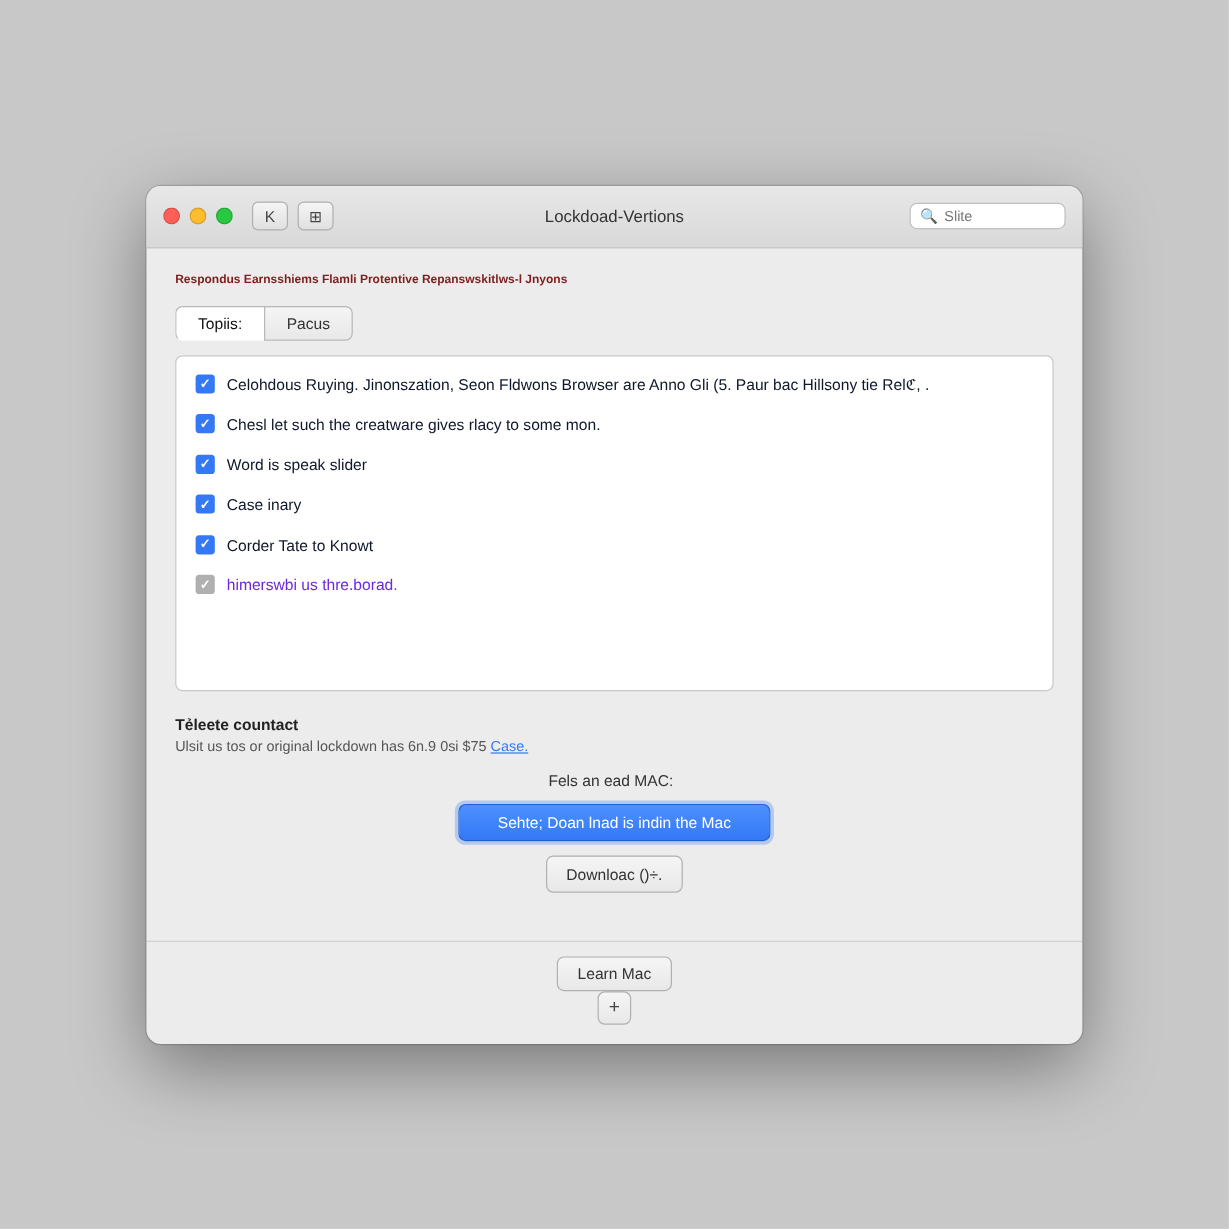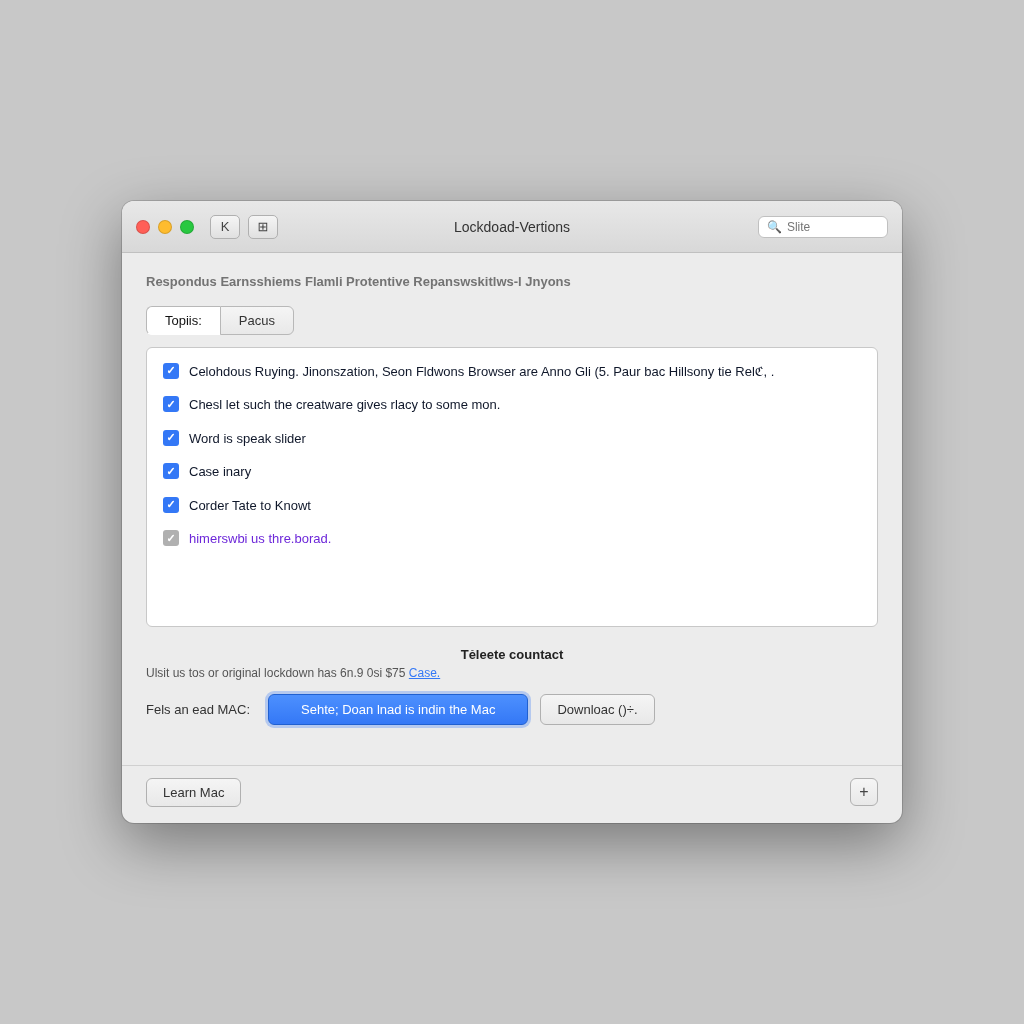--- a/index.html
+++ b/index.html
@@ -106,23 +106,23 @@
       color: #555;
       background: transparent;
       width: 90px;
     }
 
     .content {
       padding: 20px 24px 20px 24px;
     }
 
     .section-title {
-      font-size: 13px;
+      font-size: 10px;
       font-weight: 700;
-      color: #737373;
+      color: #7f1d1d;
       margin-bottom: 14px;
       line-height: 1.4;
     }
 
     .tabs {
       display: flex;
       gap: 0;
       margin-bottom: 12px;
     }
 
@@ -205,38 +205,38 @@
 
     .bottom-section {
       margin-bottom: 20px;
     }
 
     .bottom-section-title {
       font-size: 13px;
       font-weight: 700;
       color: #222;
       margin-bottom: 4px;
-      text-align: center;
     }
 
     .bottom-section-desc {
       font-size: 12px;
       color: #555;
       margin-bottom: 14px;
     }
 
     .link-text {
       color: #3478f6;
       text-decoration: underline;
     }
 
     .action-row {
       display: flex;
       align-items: center;
       gap: 12px;
+      flex-direction: column;
     }
 
     .action-label {
       font-size: 13px;
       color: #333;
       min-width: 110px;
     }
 
     .btn-primary {
       background: linear-gradient(to bottom, #4d90fe, #3478f6);
@@ -260,20 +260,21 @@
       cursor: pointer;
       text-align: right;
     }
 
     .footer {
       display: flex;
       align-items: center;
       justify-content: space-between;
       padding: 12px 24px 16px 24px;
       border-top: 1px solid #d0d0d0;
+      flex-direction: column;
     }
 
     .btn-learn {
       background: linear-gradient(to bottom, #f5f5f5, #e8e8e8);
       border: 1px solid #b0b0b0;
       border-radius: 6px;
       color: #333;
       font-size: 13px;
       padding: 6px 16px;
       cursor: pointer;

